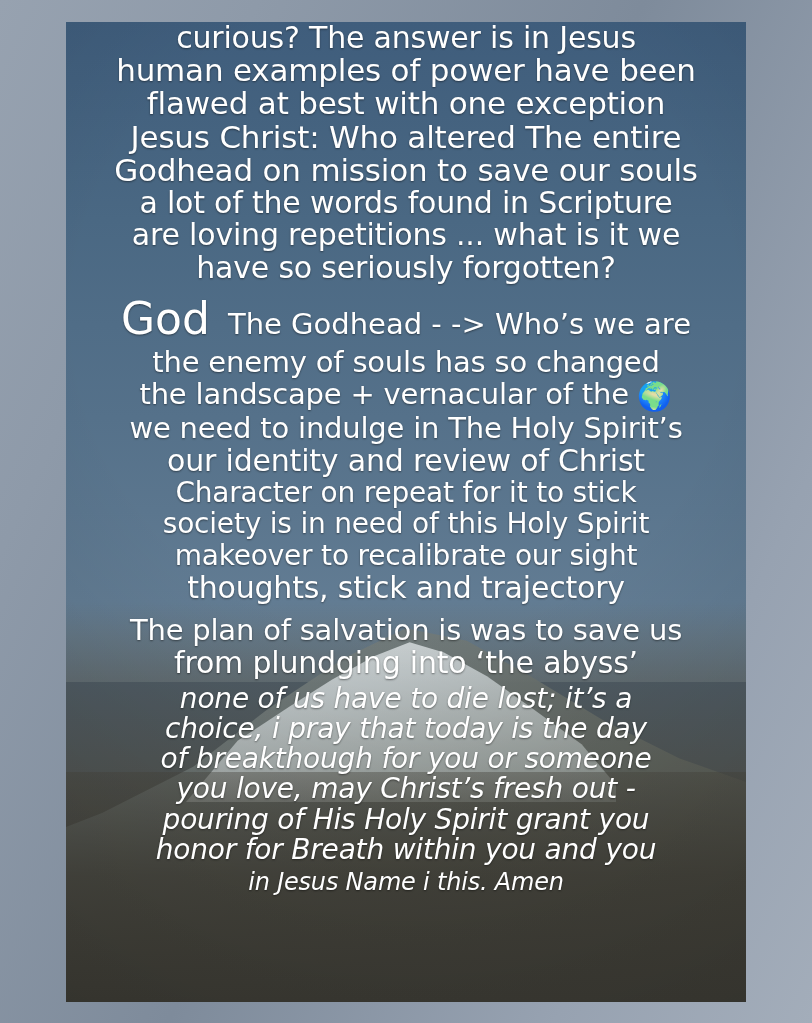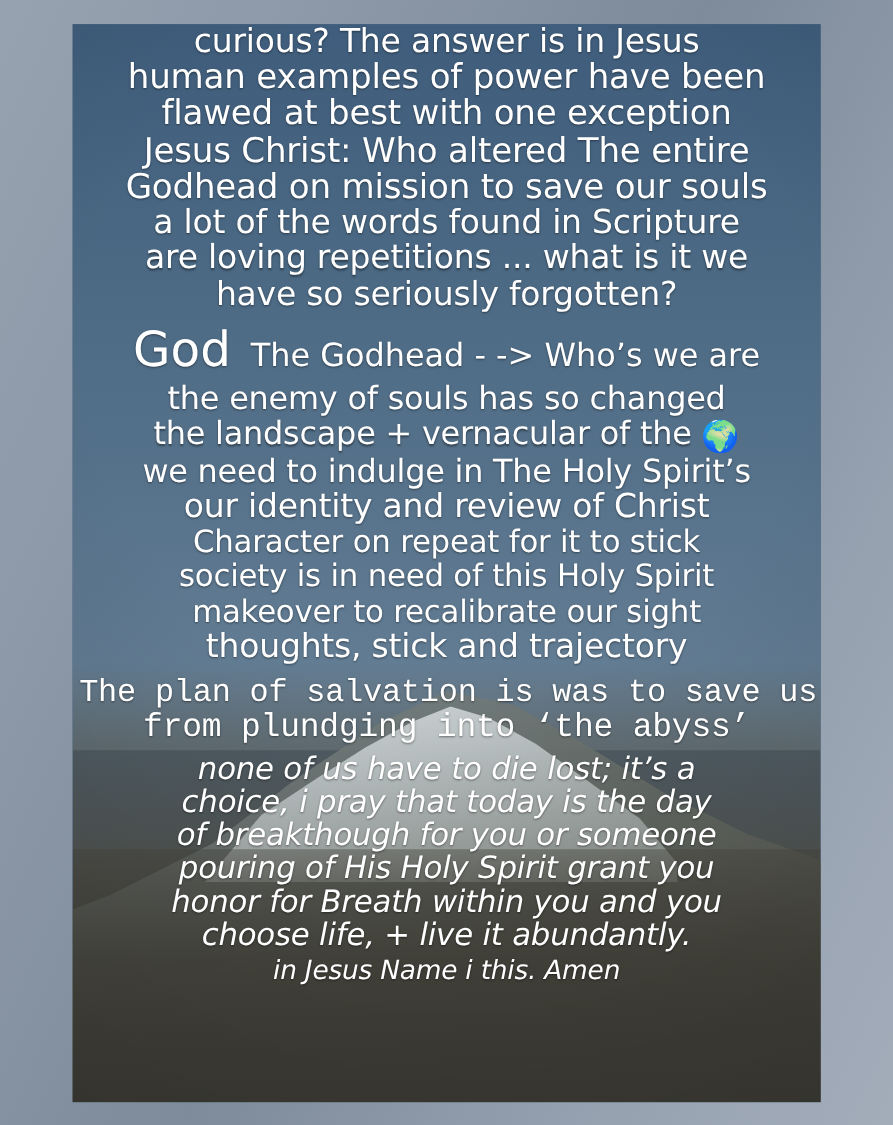--- a/index.html
+++ b/index.html
@@ -98,21 +98,21 @@
     background: radial-gradient(120% 80% at 50% 30%, rgba(0,0,0,0) 40%, rgba(0,0,0,0.18) 100%);
     pointer-events: none;
   }
 
   
   .text-layer {
     position: absolute;
     inset: 0;
     color: #ffffff;
     text-align: center;
-    padding: 0 6px;
+    padding: 0 16px;
     box-sizing: border-box;
     text-shadow: 0 1px 2px rgba(0,0,0,0.45);
     font-family: "DejaVu Sans", sans-serif;
   }
 
   .line {
     display: block;
     line-height: 1.04;
     letter-spacing: -0.2px;
     white-space: nowrap;
@@ -143,21 +143,21 @@
     letter-spacing: 0px;
   }
   .godhead-text {
     font-size: 29px;
     line-height: 1;
   }
 
   .mid-block { margin-top: 6px; }
   .mid-block .line { margin-bottom: 2px; }
 
-  .plan-block { margin-top: 12px; font-family: Liberation Mono, monospace; }
+  .plan-block { margin-top: 12px; }
   .plan-block .line { margin-bottom: 2px; }
 
   .closing-block { margin-top: 6px; font-style: italic; }
   .closing-block .line { margin-bottom: 1px; }
 
   .amen-line {
     font-size: 24px;
     margin-top: 6px;
   }
 
@@ -215,21 +215,21 @@
 
       <div class="block plan-block">
         <span class="line s29">The plan of salvation is was to save us</span>
         <span class="line s30">from plundging  into ‘the abyss’</span>
       </div>
 
       <div class="block closing-block">
         <span class="line s28">none of us have to die lost; it’s a</span>
         <span class="line s28">choice, i pray that today is the day</span>
         <span class="line s28">of breakthough for you or someone</span>
+        <span class="line s28">you love, may Christ’s fresh out -</span>
         <span class="line s28">pouring of His Holy Spirit grant you</span>
         <span class="line s28">honor for Breath within you and you</span>
-        <span class="line s28">choose life, + live it abundantly.</span>
         <span class="line amen-line">in Jesus Name i this. Amen</span>
       </div>
 
     </div>
   </div>
 </div>
 
 </body></html>

